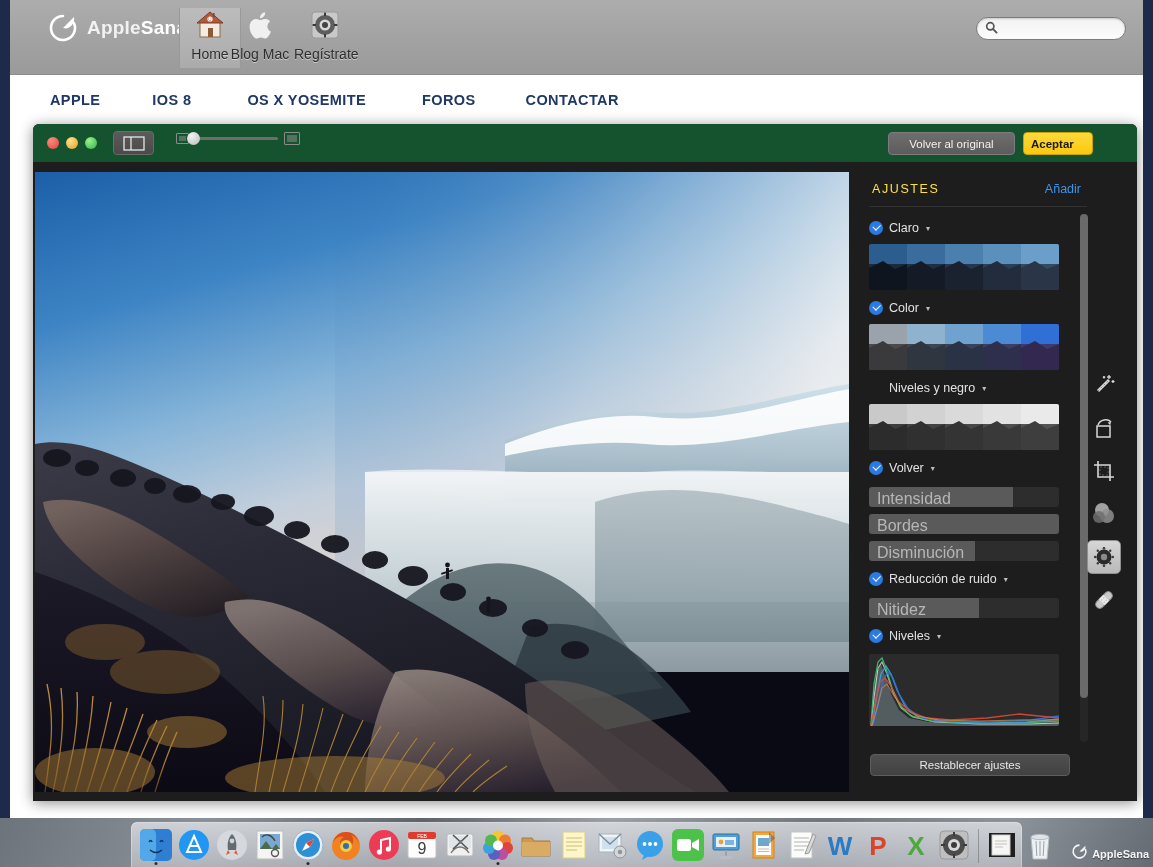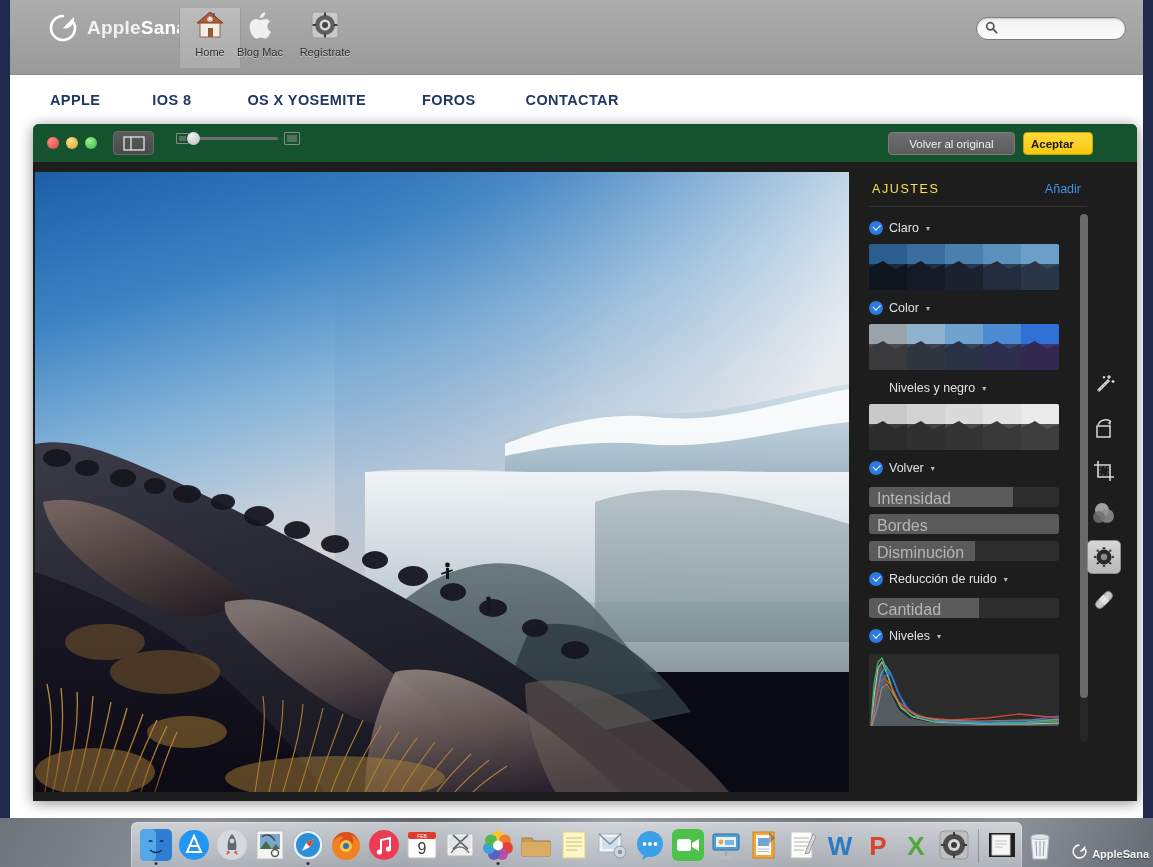--- a/index.html
+++ b/index.html
@@ -21,21 +21,21 @@
     background:linear-gradient(180deg,#adadad 0%,#a2a2a2 55%,#9a9a9a 100%);
     border-bottom:1px solid #8c8c8c;
   }
   .brand{ position:absolute; left:37px; top:12px; display:flex; align-items:center; gap:8px;}
   .brand-logo{ width:32px; height:32px; position:relative; }
   .brand-text{ font-size:19px; font-weight:bold; color:#f2f2f2; letter-spacing:.2px;}
   .brand-text .b2{ color:#ffffff; }
 
   .hdr-item{ position:absolute; top:8px; width:62px; text-align:center; }
   .hdr-item .ico{ height:34px; display:flex; align-items:center; justify-content:center;}
-  .hdr-item .lbl{ font-size:11px; color:#2d2d2d; margin-top:4px; text-shadow:0 1px 0 rgba(255,255,255,.45);}
+  .hdr-item .lbl{ font-size:14px; color:#2d2d2d; margin-top:4px; text-shadow:0 1px 0 rgba(255,255,255,.45);}
   .hdr-item.active{ background:linear-gradient(180deg,#bcbcbc,#ababab); border-left:1px solid #999; border-right:1px solid #999;}
 
   .searchbox{
     position:absolute; right:17px; top:17px; width:150px; height:23px;
     background:linear-gradient(180deg,#f2f2f2,#fcfcfc);
     border:1px solid #7d7d7d; border-radius:12px;
     box-shadow:inset 0 1px 2px rgba(0,0,0,.18);
     display:flex; align-items:center; padding-left:8px;
   }
   .searchbox svg{ flex:none; }
@@ -607,21 +607,21 @@
           </div>
 
           <div class="sec">
             <div class="sec-head">
               <span class="chk"></span>
               <span class="sec-title">Reducción de ruido</span>
               <span class="caret">▾</span>
             </div>
             <div class="slider">
               <span class="fill" style="width:58%"></span>
-              <span class="txt">Cantidad</span>
+              <span class="txt">Nitidez</span>
             </div>
           </div>
 
           <div class="sec">
             <div class="sec-head">
               <span class="chk"></span>
               <span class="sec-title">Niveles</span>
               <span class="caret">▾</span>
             </div>
             <div class="histo">
@@ -637,20 +637,21 @@
               </svg>
             </div>
           </div>
 
         </div>
 
         <div class="scrollbar">
           <div class="scrollthumb"></div>
         </div>
 
+        <div class="reset-btn">Restablecer ajustes</div>
       </div>
 
       <div class="rail">
         <div class="tool" style="top:206px;">
           <svg width="24" height="24" viewBox="0 0 24 24">
             <line x1="6" y1="18" x2="17" y2="7" stroke="#d7d7d7" stroke-width="3"></line>
             <line x1="6" y1="18" x2="17" y2="7" stroke="#8a8a8a" stroke-width="1" stroke-dasharray="2 2"></line>
             <g stroke="#e4e4e4" stroke-width="1.2">
               <line x1="17" y1="2" x2="17" y2="6"></line>
                 <line x1="15" y1="4" x2="19" y2="4"></line>

